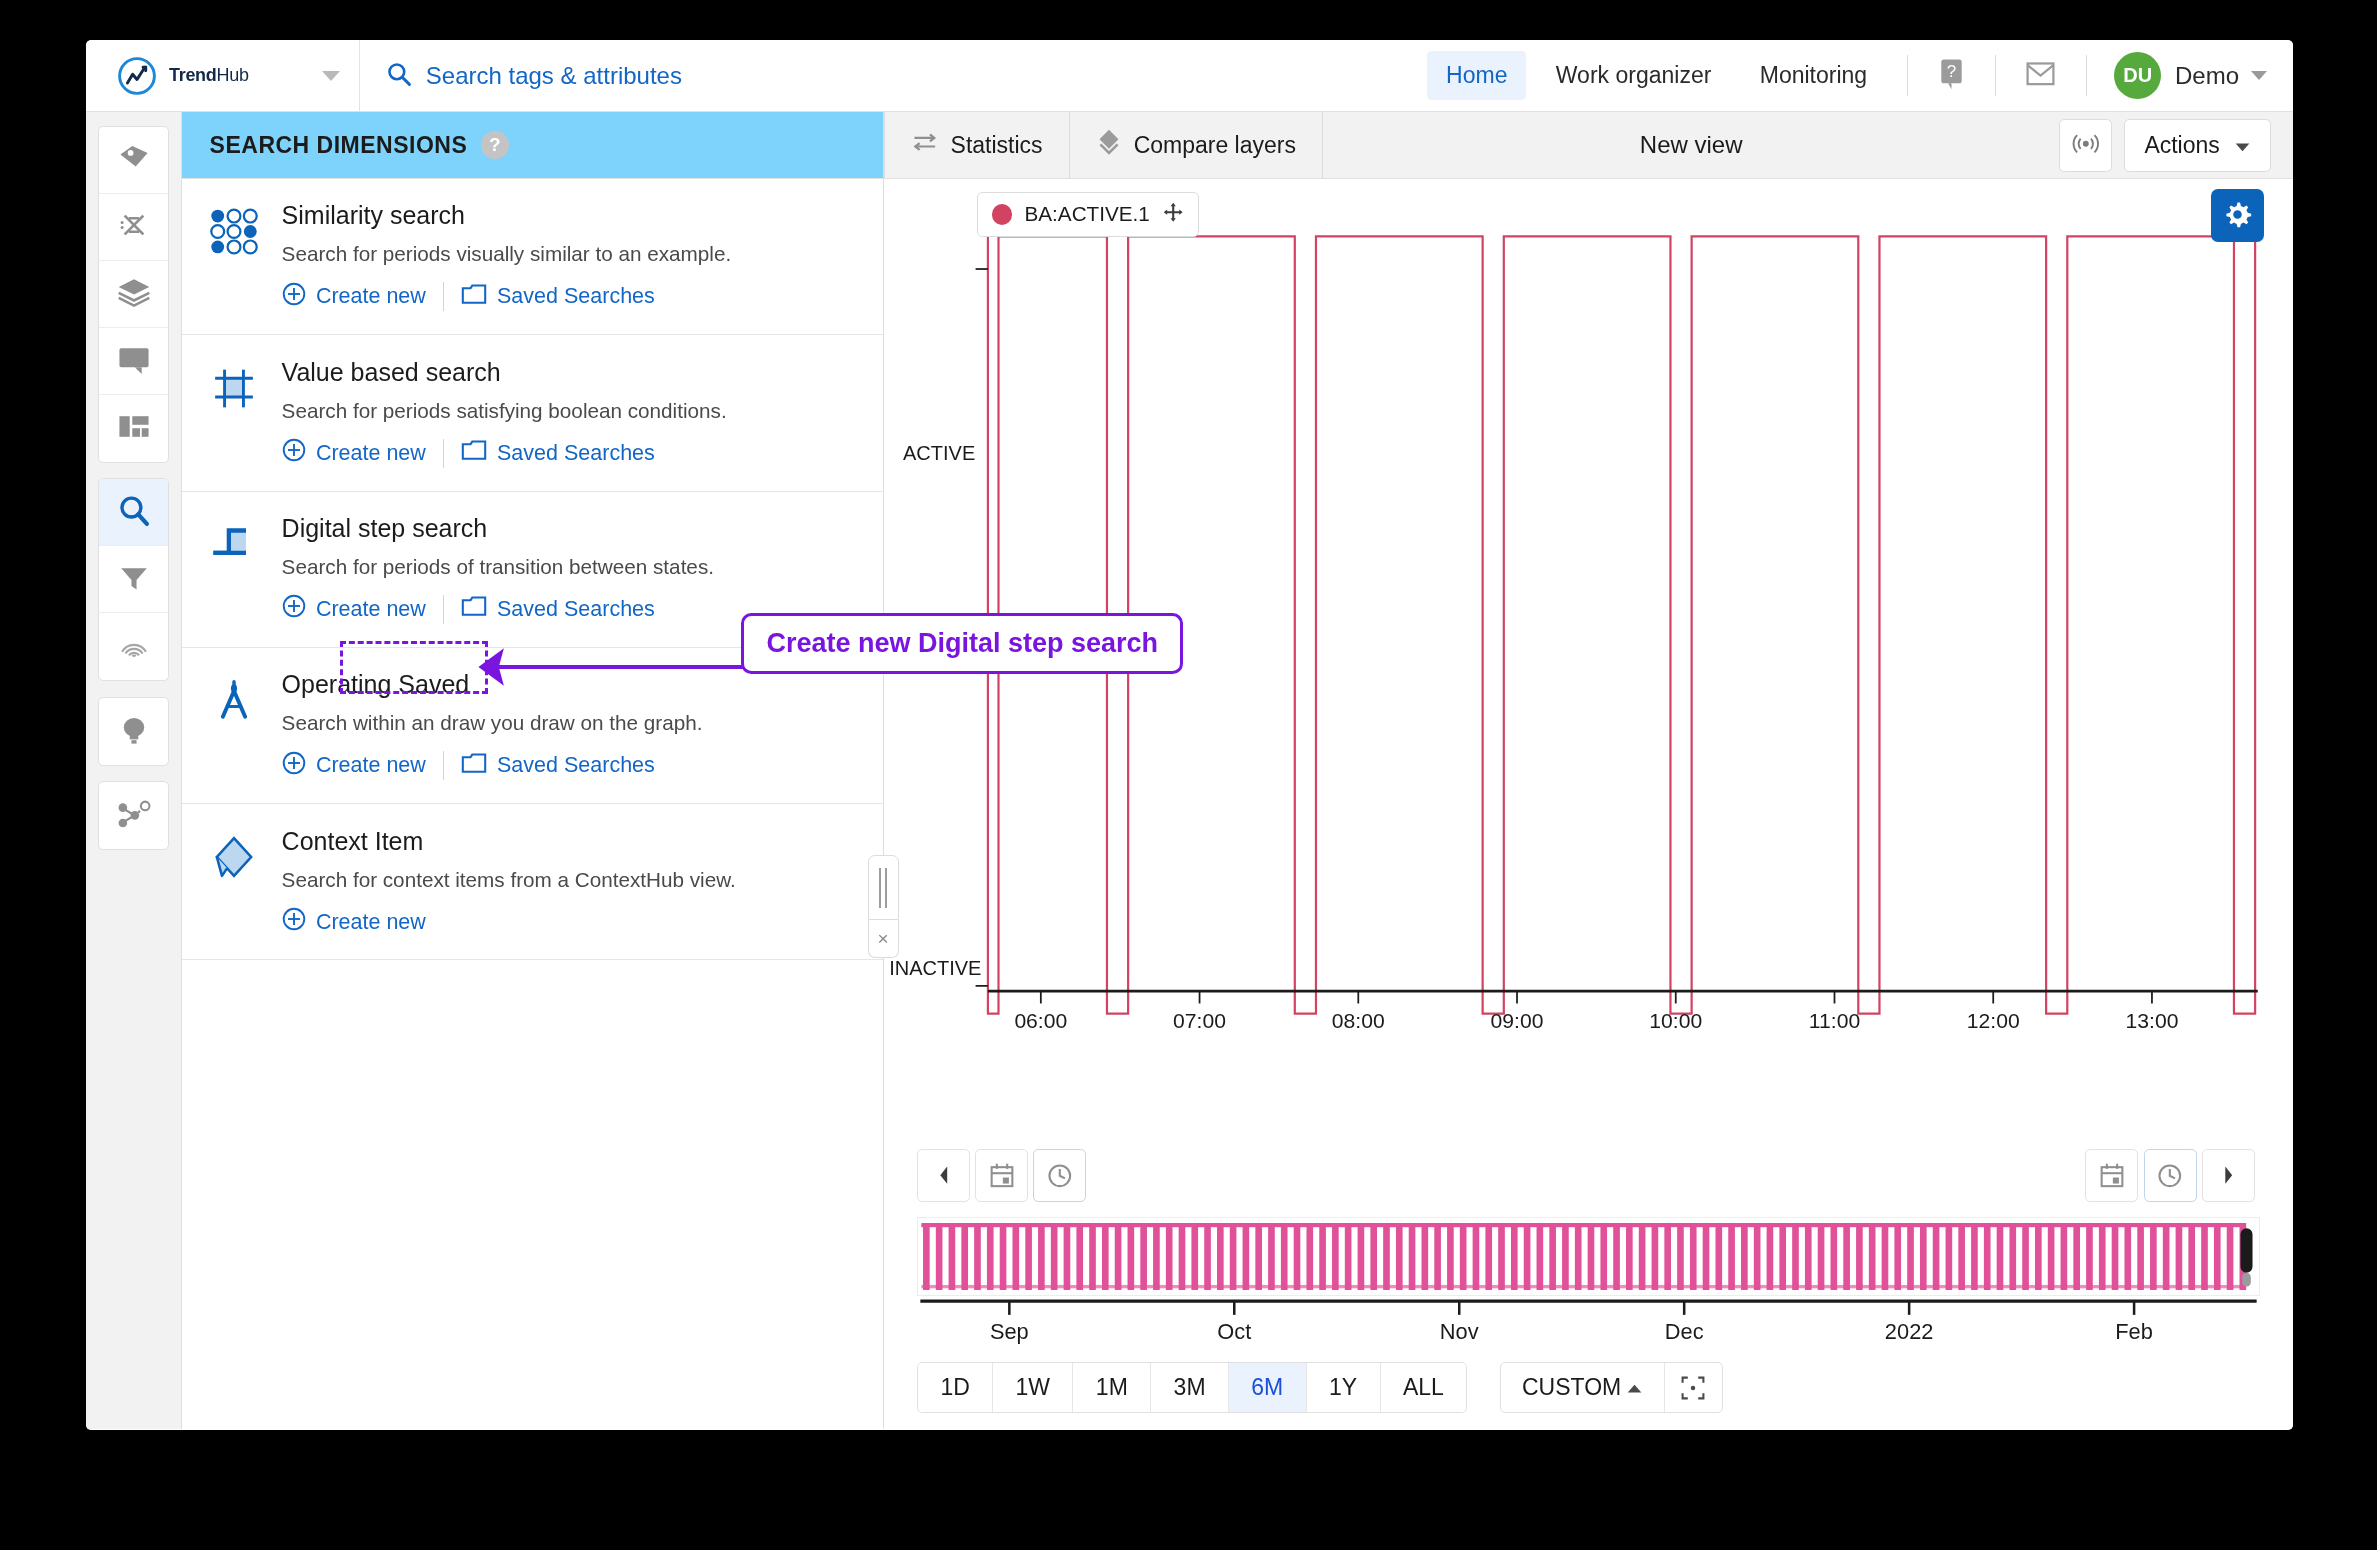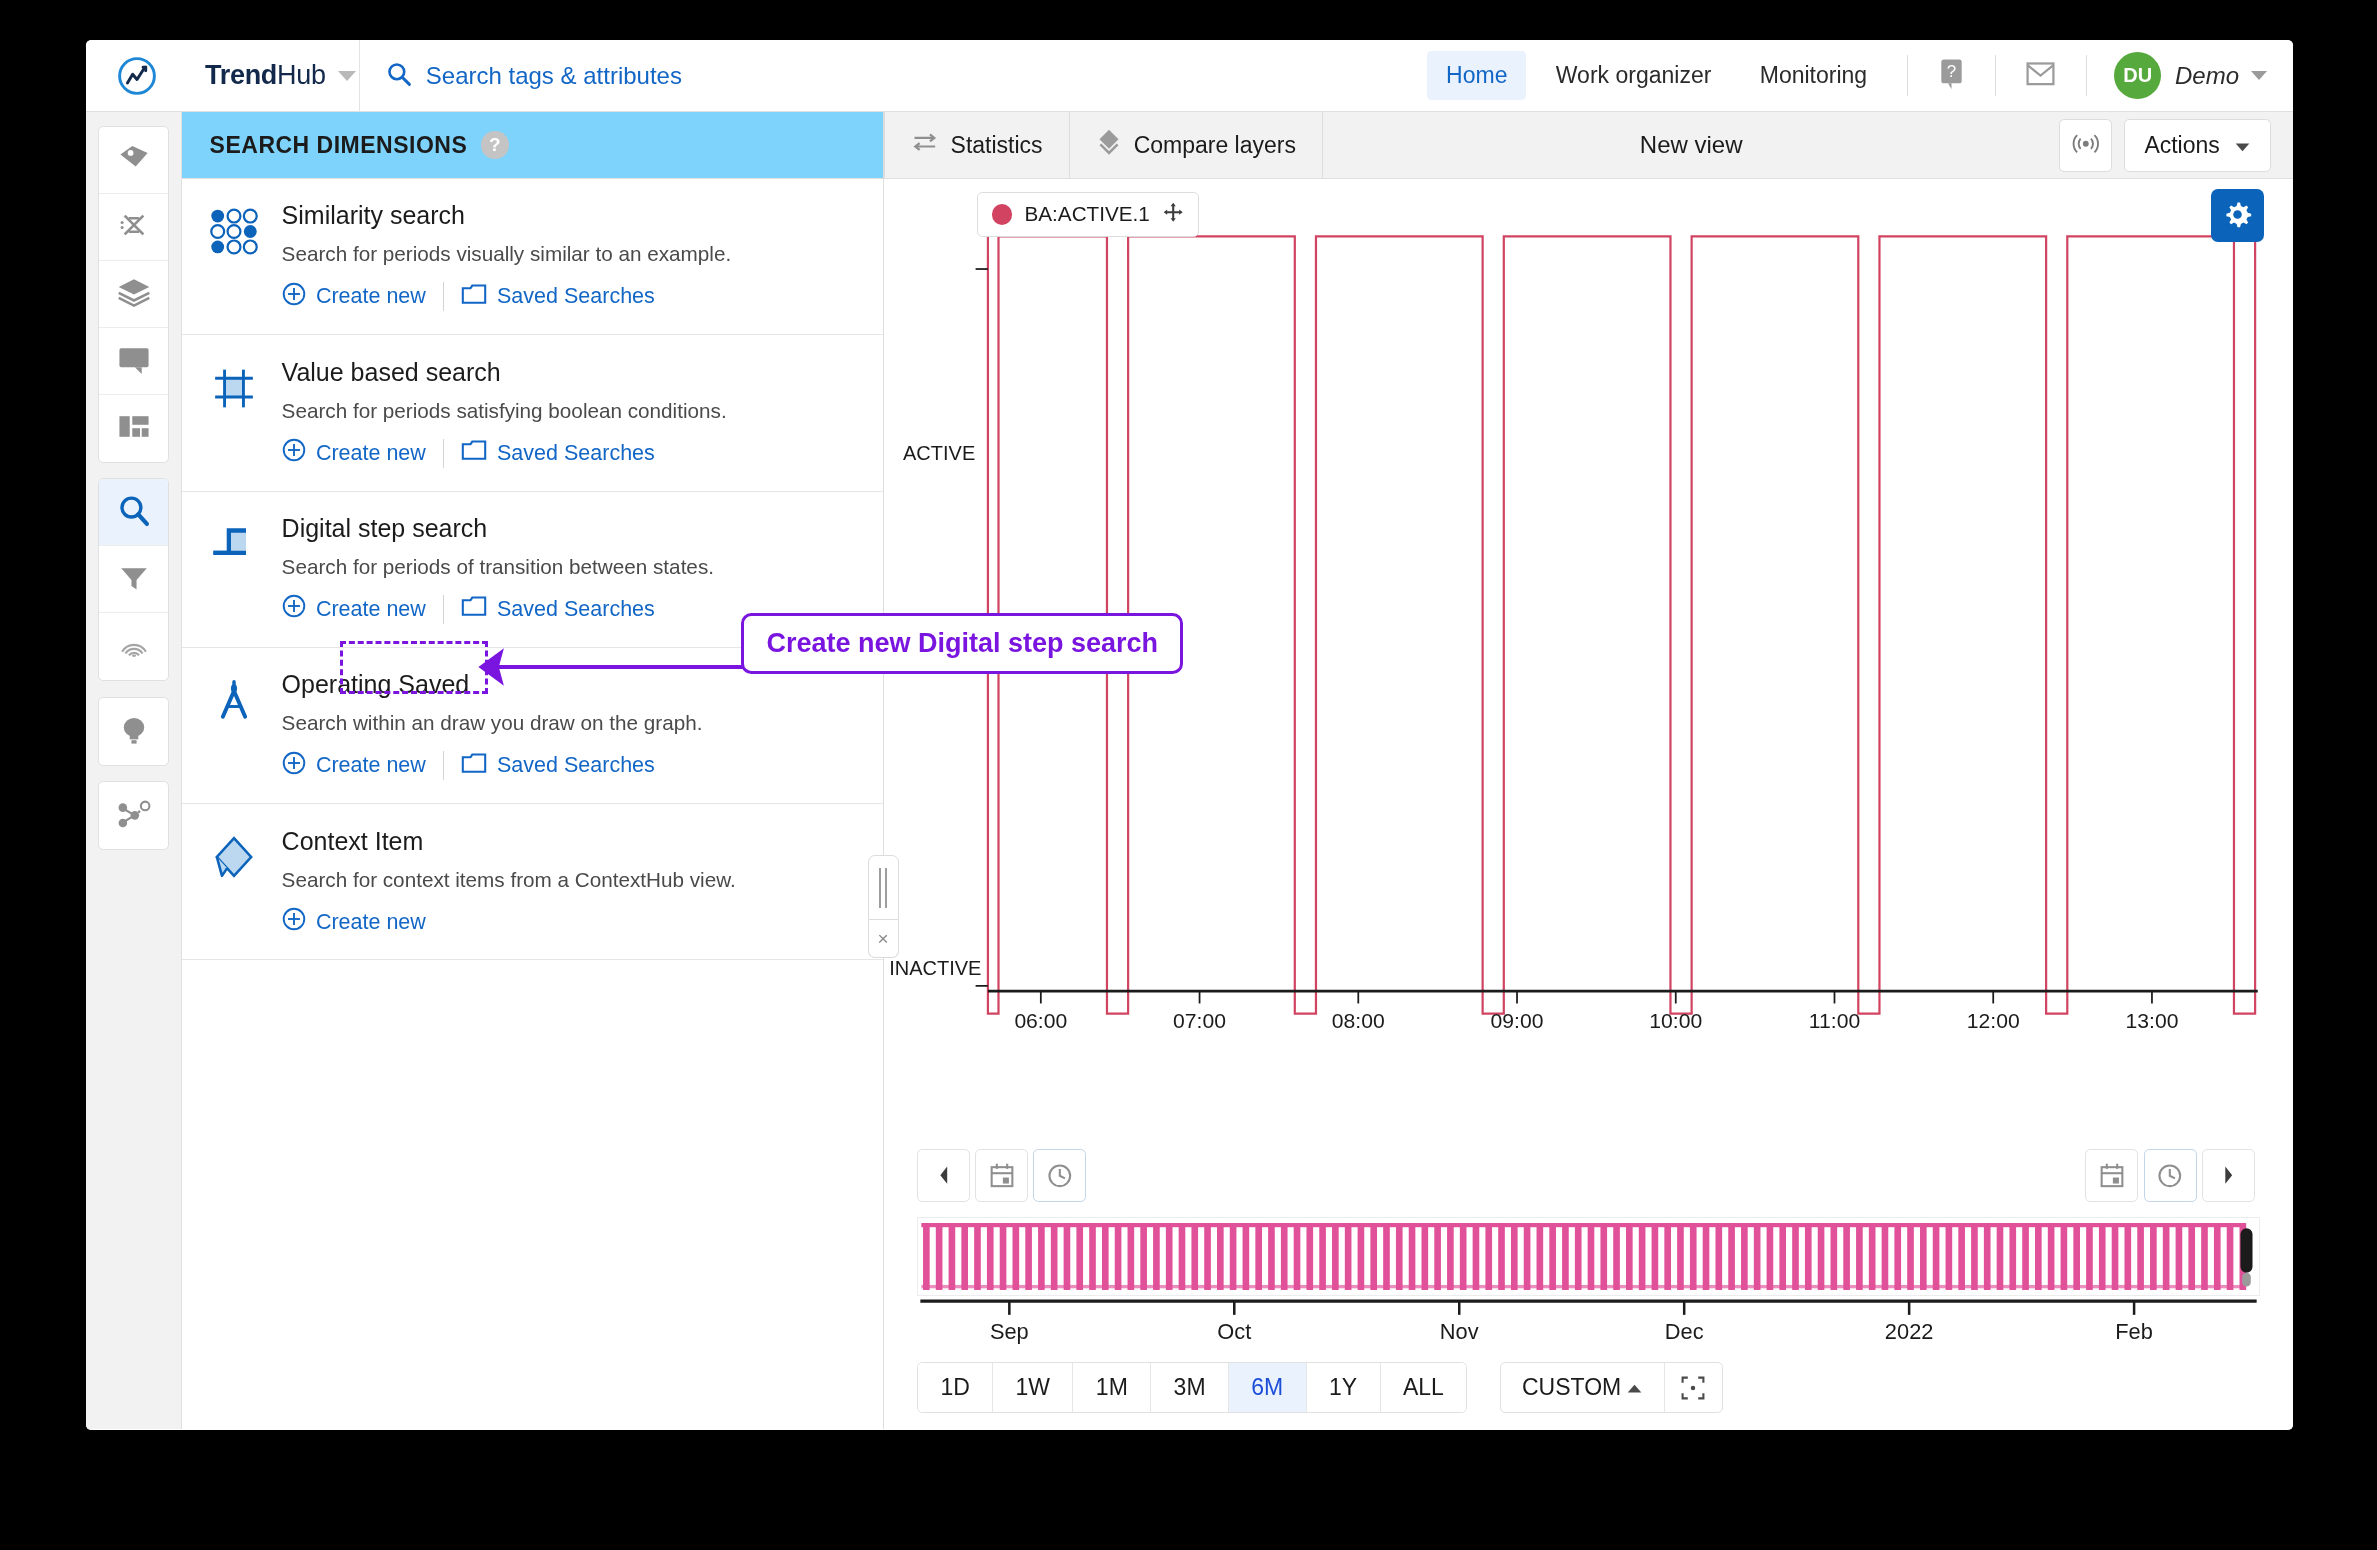--- a/index.html
+++ b/index.html
@@ -25,21 +25,21 @@
     border-bottom: 0.9px solid #e0e0e0;
     background: #fff;
   }
   .brand {
     width: 274px; height: 72px;
     display: flex; align-items: center; gap: 12px;
     padding-left: 31px;
     border-right: 0.9px solid #e3e3e3;
   }
   .brand-logo { width: 40px; height: 40px; flex: none; }
-  .brand-text { font-size: 27px; color: #13294b; letter-spacing: -0.3px; margin-left: 36px; }
+  .brand-text { font-size: 18px; color: #13294b; letter-spacing: -0.3px; }
   .brand-text b { font-weight: bold; }
   .brand-text span { font-weight: normal; }
   .brand-caret {
     margin-left: auto; margin-right: 19px;
     width: 0; height: 0;
     border-left: 9.5px solid transparent;
     border-right: 9.5px solid transparent;
     border-top: 10.3px solid #b9b9b9;
   }
   .searchbox {
@@ -56,21 +56,21 @@
   .navitem.active { color: #1266c6; background: #eaf3fd; }
   .topsep { width: 0.9px; height: 41px; background: #dcdcdc; margin: 0 15.5px; }
   .iconbtn-top { padding: 0 13.8px; display: flex; align-items: center; }
   .avatar {
     width: 47px; height: 47px; border-radius: 50%;
     background: #56a93c; color: #fff;
     font-size: 20px; font-weight: bold;
     display: flex; align-items: center; justify-content: center;
     margin-left: 12px;
   }
-  .username { font-size: 24px; color: #2b2b2b; margin-left: 13.8px; font-style: italic; }
+  .username { font-size: 24px; color: #2b2b2b; margin-left: 13.8px; }
   .user-caret {
     margin: 0 26px 0 12px;
     width: 0; height: 0;
     border-left: 8.6px solid transparent;
     border-right: 8.6px solid transparent;
     border-top: 9.5px solid #9a9a9a;
   }
 
   
   .body { display: flex; height: 1317px; }

